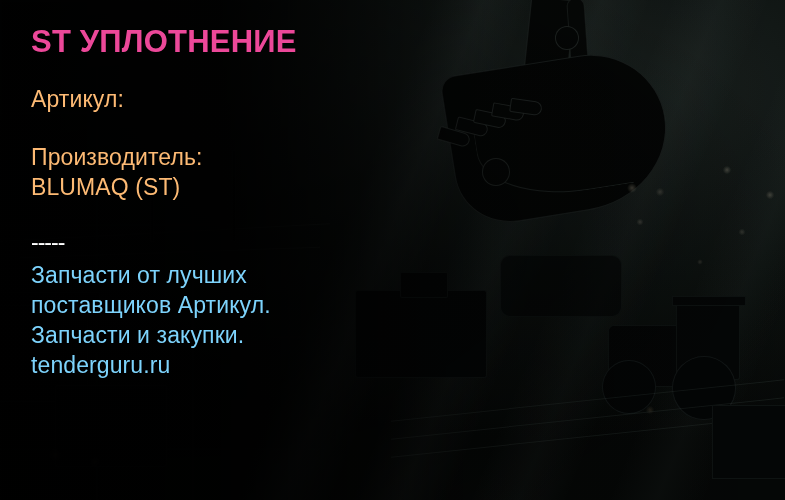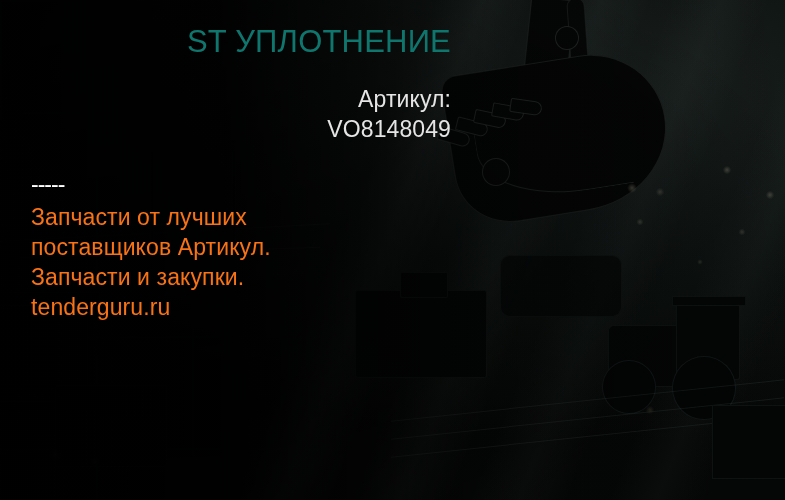--- a/index.html
+++ b/index.html
@@ -143,48 +143,46 @@
 
   
   .content {
     position: absolute;
     left: 31px;
     top: 24px;
     width: 420px;
     z-index: 5;
   }
   .title {
-    color: #0f766e;
+    color: #ec4899;
     font-size: 31px;
     line-height: 36px;
-    font-weight: 400;
+    font-weight: 700;
     letter-spacing: .2px;
     margin: 0 0 24px 0;
     white-space: nowrap;
-    text-align: right;
   }
   .field { margin-bottom: 28px; }
   .field-label,
   .field-value {
-    color: #e5e5e5;
+    color: #fdba74;
     font-size: 23px;
     line-height: 30px;
     font-weight: 400;
     letter-spacing: .1px;
-    text-align: right;
   }
   .divider {
     color: #ffffff;
     font-size: 23px;
     line-height: 24px;
     letter-spacing: -1px;
     margin: 6px 0 6px 0;
   }
   .tagline-line {
-    color: #f97316;
+    color: #7dd3fc;
     font-size: 23px;
     line-height: 30px;
     font-weight: 400;
     letter-spacing: .1px;
     white-space: nowrap;
   }
 </style>
 </head>
 <body>
 
@@ -240,23 +238,26 @@
 
   <div class="bg-layer bg-bokeh"></div>
   <div class="bg-layer bg-vignette"></div>
 
   <div class="content">
 
     <h1 class="title">ST УПЛОТНЕНИЕ</h1>
 
     <div class="field">
       <div class="field-label">Артикул:</div>
-      <div class="field-value">VO8148049</div>
     </div>
 
+    <div class="field">
+      <div class="field-label">Производитель:</div>
+      <div class="field-value">BLUMAQ (ST)</div>
+    </div>
 
     <div class="divider">-----</div>
 
     <div>
       <div class="tagline-line">Запчасти от лучших</div>
       <div class="tagline-line">поставщиков Артикул.</div>
       <div class="tagline-line">Запчасти и закупки.</div>
       <div class="tagline-line">tenderguru.ru</div>
     </div>
 

